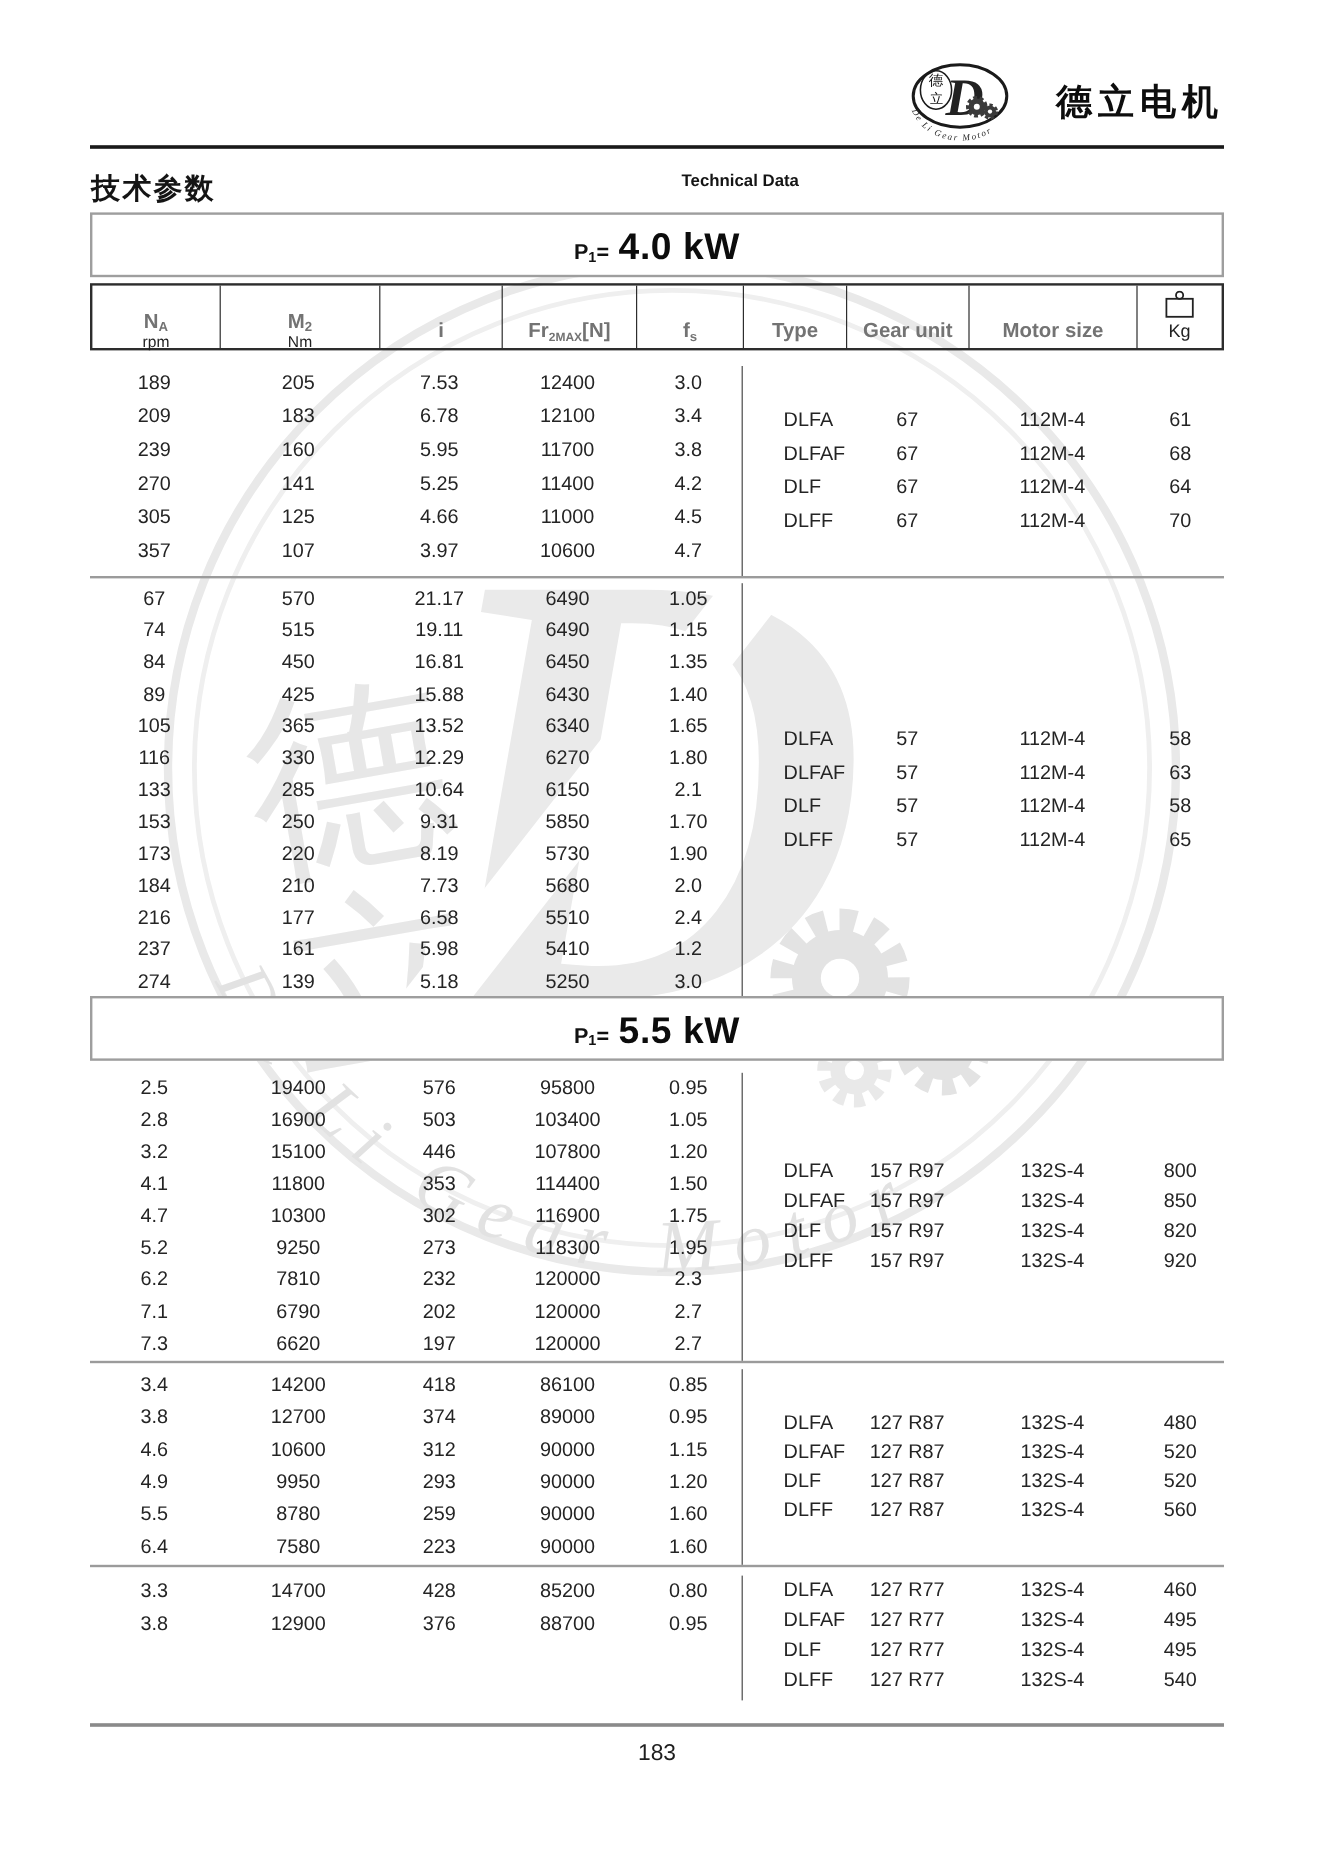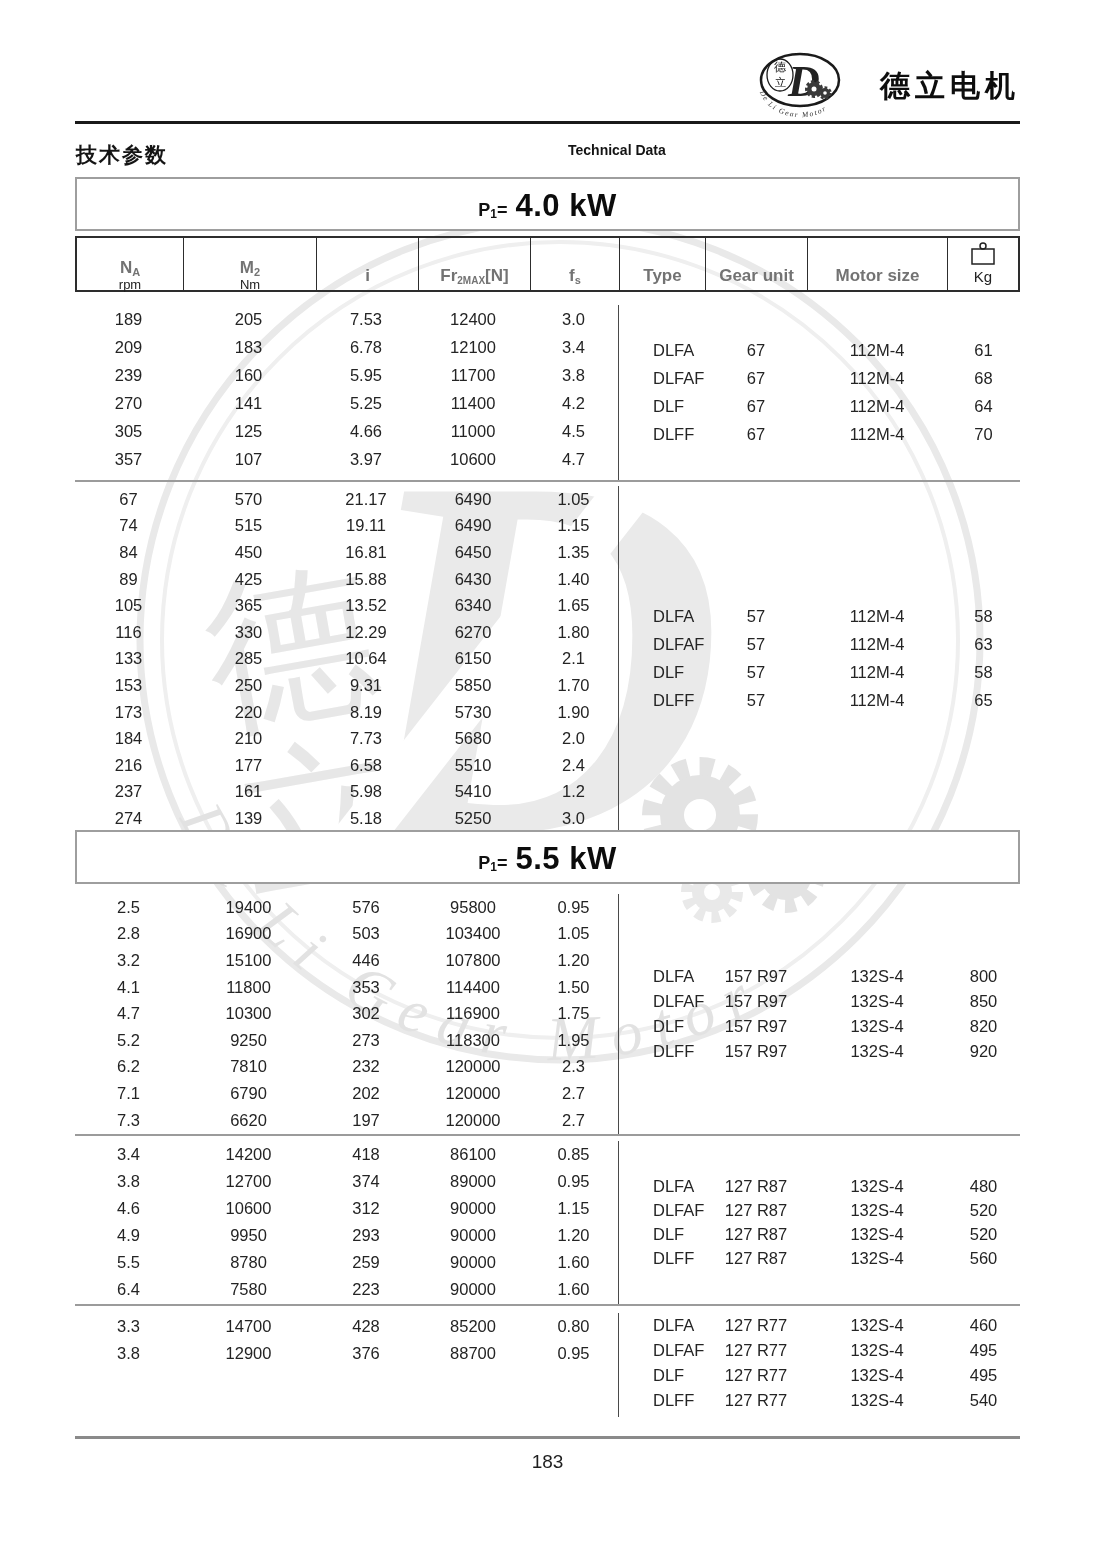--- a/index.html
+++ b/index.html
@@ -6,21 +6,21 @@
   .page{position:relative;width:1100px;height:1555px;background:#fff;overflow:hidden;
         font-family:"Liberation Sans",sans-serif;color:#1c1c1c;}
   .watermark{position:absolute;left:0;top:0;z-index:0;}
   .fg{position:absolute;z-index:1;}
 
   
   .logo{top:48px;right:80px;display:flex;align-items:center;gap:20px;}
   .brand-cn{font-family:"DejaVu Serif","Liberation Serif",serif;font-size:30px;font-weight:bold;
             letter-spacing:5px;color:#0d0d0d;line-height:1;}
   .top-rule{left:75px;top:121px;width:945px;height:3px;background:#191919;}
-  .title-cn{left:76px;top:141px;font-size:21px;font-weight:bold;letter-spacing:2px;color:#141414;}
+  .title-cn{left:76px;top:141px;font-size:24px;font-weight:bold;letter-spacing:2px;color:#141414;}
   .title-en{left:568px;top:142px;font-size:14px;font-weight:bold;color:#141414;}
 
   
   .banner{box-sizing:border-box;width:945px;height:54px;border:2px solid #9e9e9e;background:#fff;
           display:flex;align-items:baseline;justify-content:center;padding-top:0;}
   .banner-slot{left:75px;top:177px;}
   .banner .inner{display:flex;align-items:baseline;transform:translateY(9px);}
   .bp{font-size:18px;font-weight:700;color:#111;}
   .bsub{font-size:12px;font-weight:700;color:#111;position:relative;top:2px;}
   .bval{font-size:31px;font-weight:800;color:#0c0c0c;margin-left:8px;letter-spacing:0.5px;}

